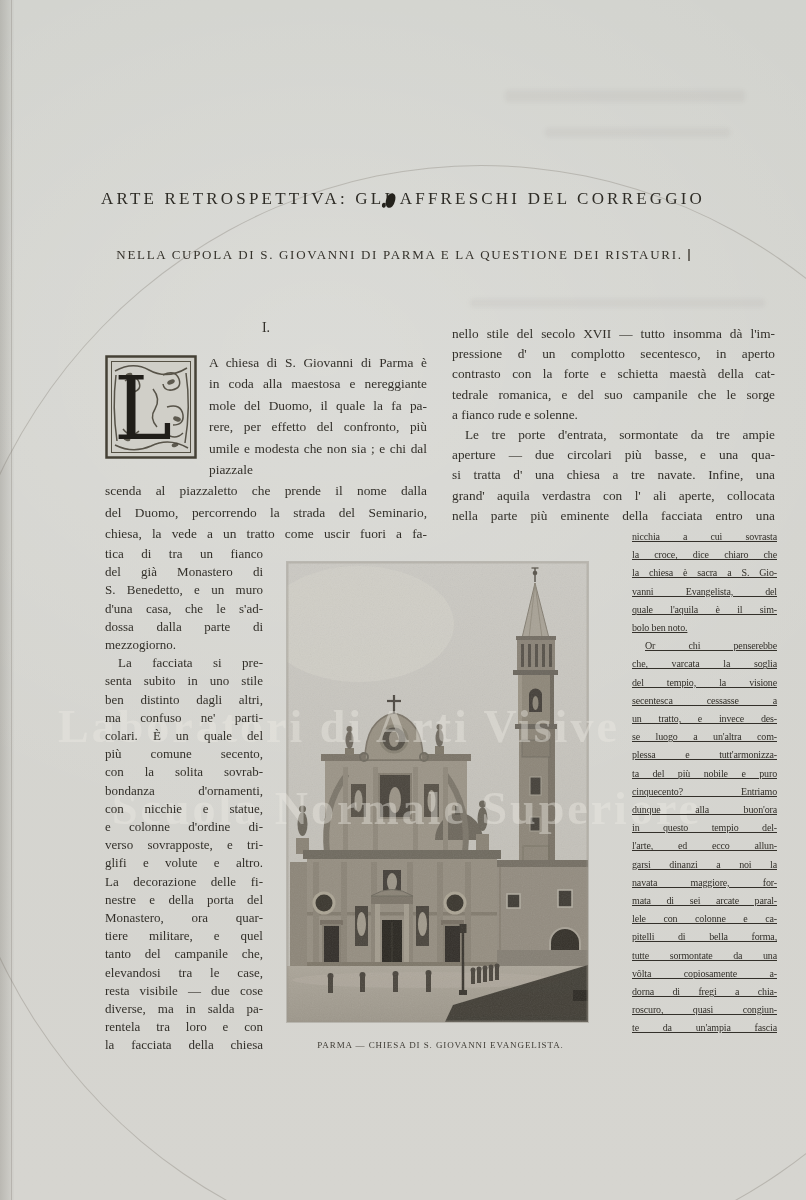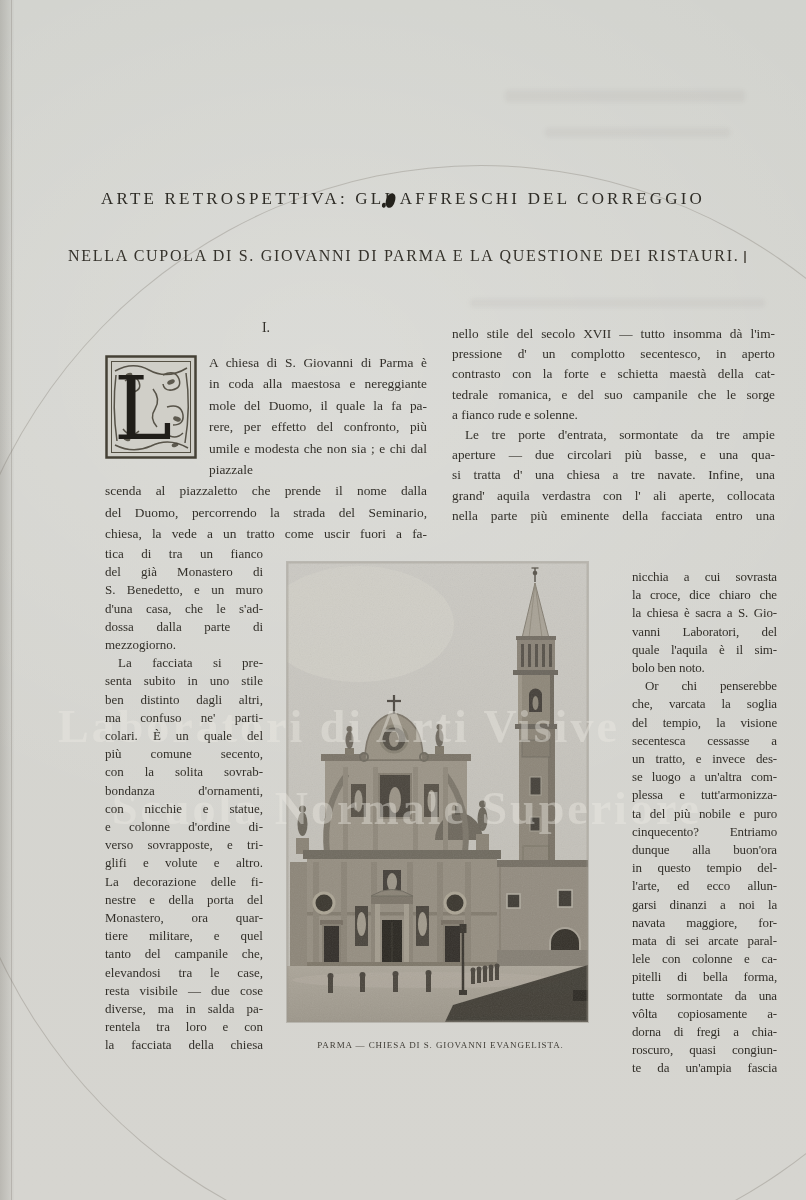--- a/index.html
+++ b/index.html
@@ -19,28 +19,28 @@
   .stamp-arc{position:absolute;left:-55px;top:165px;width:1070px;height:1100px;border-radius:50%;
     border:1px solid rgba(115,110,98,0.30);pointer-events:none;z-index:2;}
   .wm{position:absolute;z-index:3;font-size:46px;letter-spacing:3px;font-weight:bold;
     color:rgba(235,233,227,0.42);white-space:nowrap;pointer-events:none;}
   .title{position:absolute;left:68px;width:670px;top:189px;text-align:center;
     font-size:17px;letter-spacing:3.2px;white-space:nowrap;color:#2e2c26;z-index:4;}
   .blot{position:absolute;left:386px;top:193px;width:9px;height:15px;background:#24221c;
     border-radius:60% 40% 55% 45%;transform:rotate(12deg);z-index:5;}
   .blot:after{content:"";position:absolute;left:-3px;top:11px;width:4px;height:5px;background:#24221c;border-radius:50%;}
   .subtitle{position:absolute;left:68px;width:670px;top:247px;text-align:center;
-    font-size:16px;letter-spacing:1.7px;white-space:nowrap;color:#35322b;z-index:4;}
+    font-size:13px;letter-spacing:1.7px;white-space:nowrap;color:#35322b;z-index:4;}
   .submark{display:inline-block;width:2px;height:12px;background:#4a463e;margin-left:5px;vertical-align:-2px;opacity:.75;}
   .secnum{position:absolute;left:105px;width:322px;top:320px;text-align:center;font-size:14px;z-index:4;}
   .colw,.coln{position:absolute;z-index:4;}
   .col-left-wide{left:105px;top:352px;width:322px;font-size:13.4px;line-height:21.4px;}
   .col-right-wide{left:452px;top:324px;width:323px;font-size:13.3px;line-height:20.2px;}
   .col-left-narrow{left:105px;top:545px;width:158px;font-size:13px;line-height:18.2px;}
-  .col-right-narrow{left:632px;top:568px;width:145px;font-size:13px;line-height:18.2px;letter-spacing:-0.15px;}
+  .col-right-narrow{left:632px;top:528px;width:145px;font-size:10px;line-height:18.2px;letter-spacing:-0.15px;text-decoration:underline;}
   .tl{text-align:justify;text-align-last:justify;white-space:normal;}
   .tl.lst{text-align-last:left;}
   .tl.ind{text-indent:13px;}
   .dropcap{float:left;width:92px;height:104px;margin:3px 12px 2px 0;}
   .figure{position:absolute;left:287px;top:562px;width:301px;height:460px;z-index:1;
     box-shadow:0 0 0 1px rgba(140,135,125,0.4), 0 0 14px rgba(120,115,105,0.35) inset;}
   .figcaption{position:absolute;left:280px;top:1040px;width:321px;text-align:center;
     font-size:9px;letter-spacing:0.9px;color:#403d36;white-space:nowrap;z-index:4;}
 </style>
 </head>
@@ -141,21 +141,21 @@
       <div class="tl">aperture — due circolari più basse, e una qua-</div>
       <div class="tl">si tratta d' una chiesa a tre navate. Infine, una</div>
       <div class="tl">grand' aquila verdastra con l' ali aperte, collocata</div>
       <div class="tl">nella parte più eminente della facciata entro una</div>
     </div>
 
   <div class="coln col-right-narrow">
       <div class="tl">nicchia a cui sovrasta</div>
       <div class="tl">la croce, dice chiaro che</div>
       <div class="tl">la chiesa è sacra a S. Gio-</div>
-      <div class="tl">vanni Laboratori, del</div>
+      <div class="tl">vanni Evangelista, del</div>
       <div class="tl">quale l'aquila è il sim-</div>
       <div class="tl lst">bolo ben noto.</div>
       <div class="tl ind">Or chi penserebbe</div>
       <div class="tl">che, varcata la soglia</div>
       <div class="tl">del tempio, la visione</div>
       <div class="tl">secentesca cessasse a</div>
       <div class="tl">un tratto, e invece des-</div>
       <div class="tl">se luogo a un'altra com-</div>
       <div class="tl">plessa e tutt'armonizza-</div>
       <div class="tl">ta del più nobile e puro</div>

